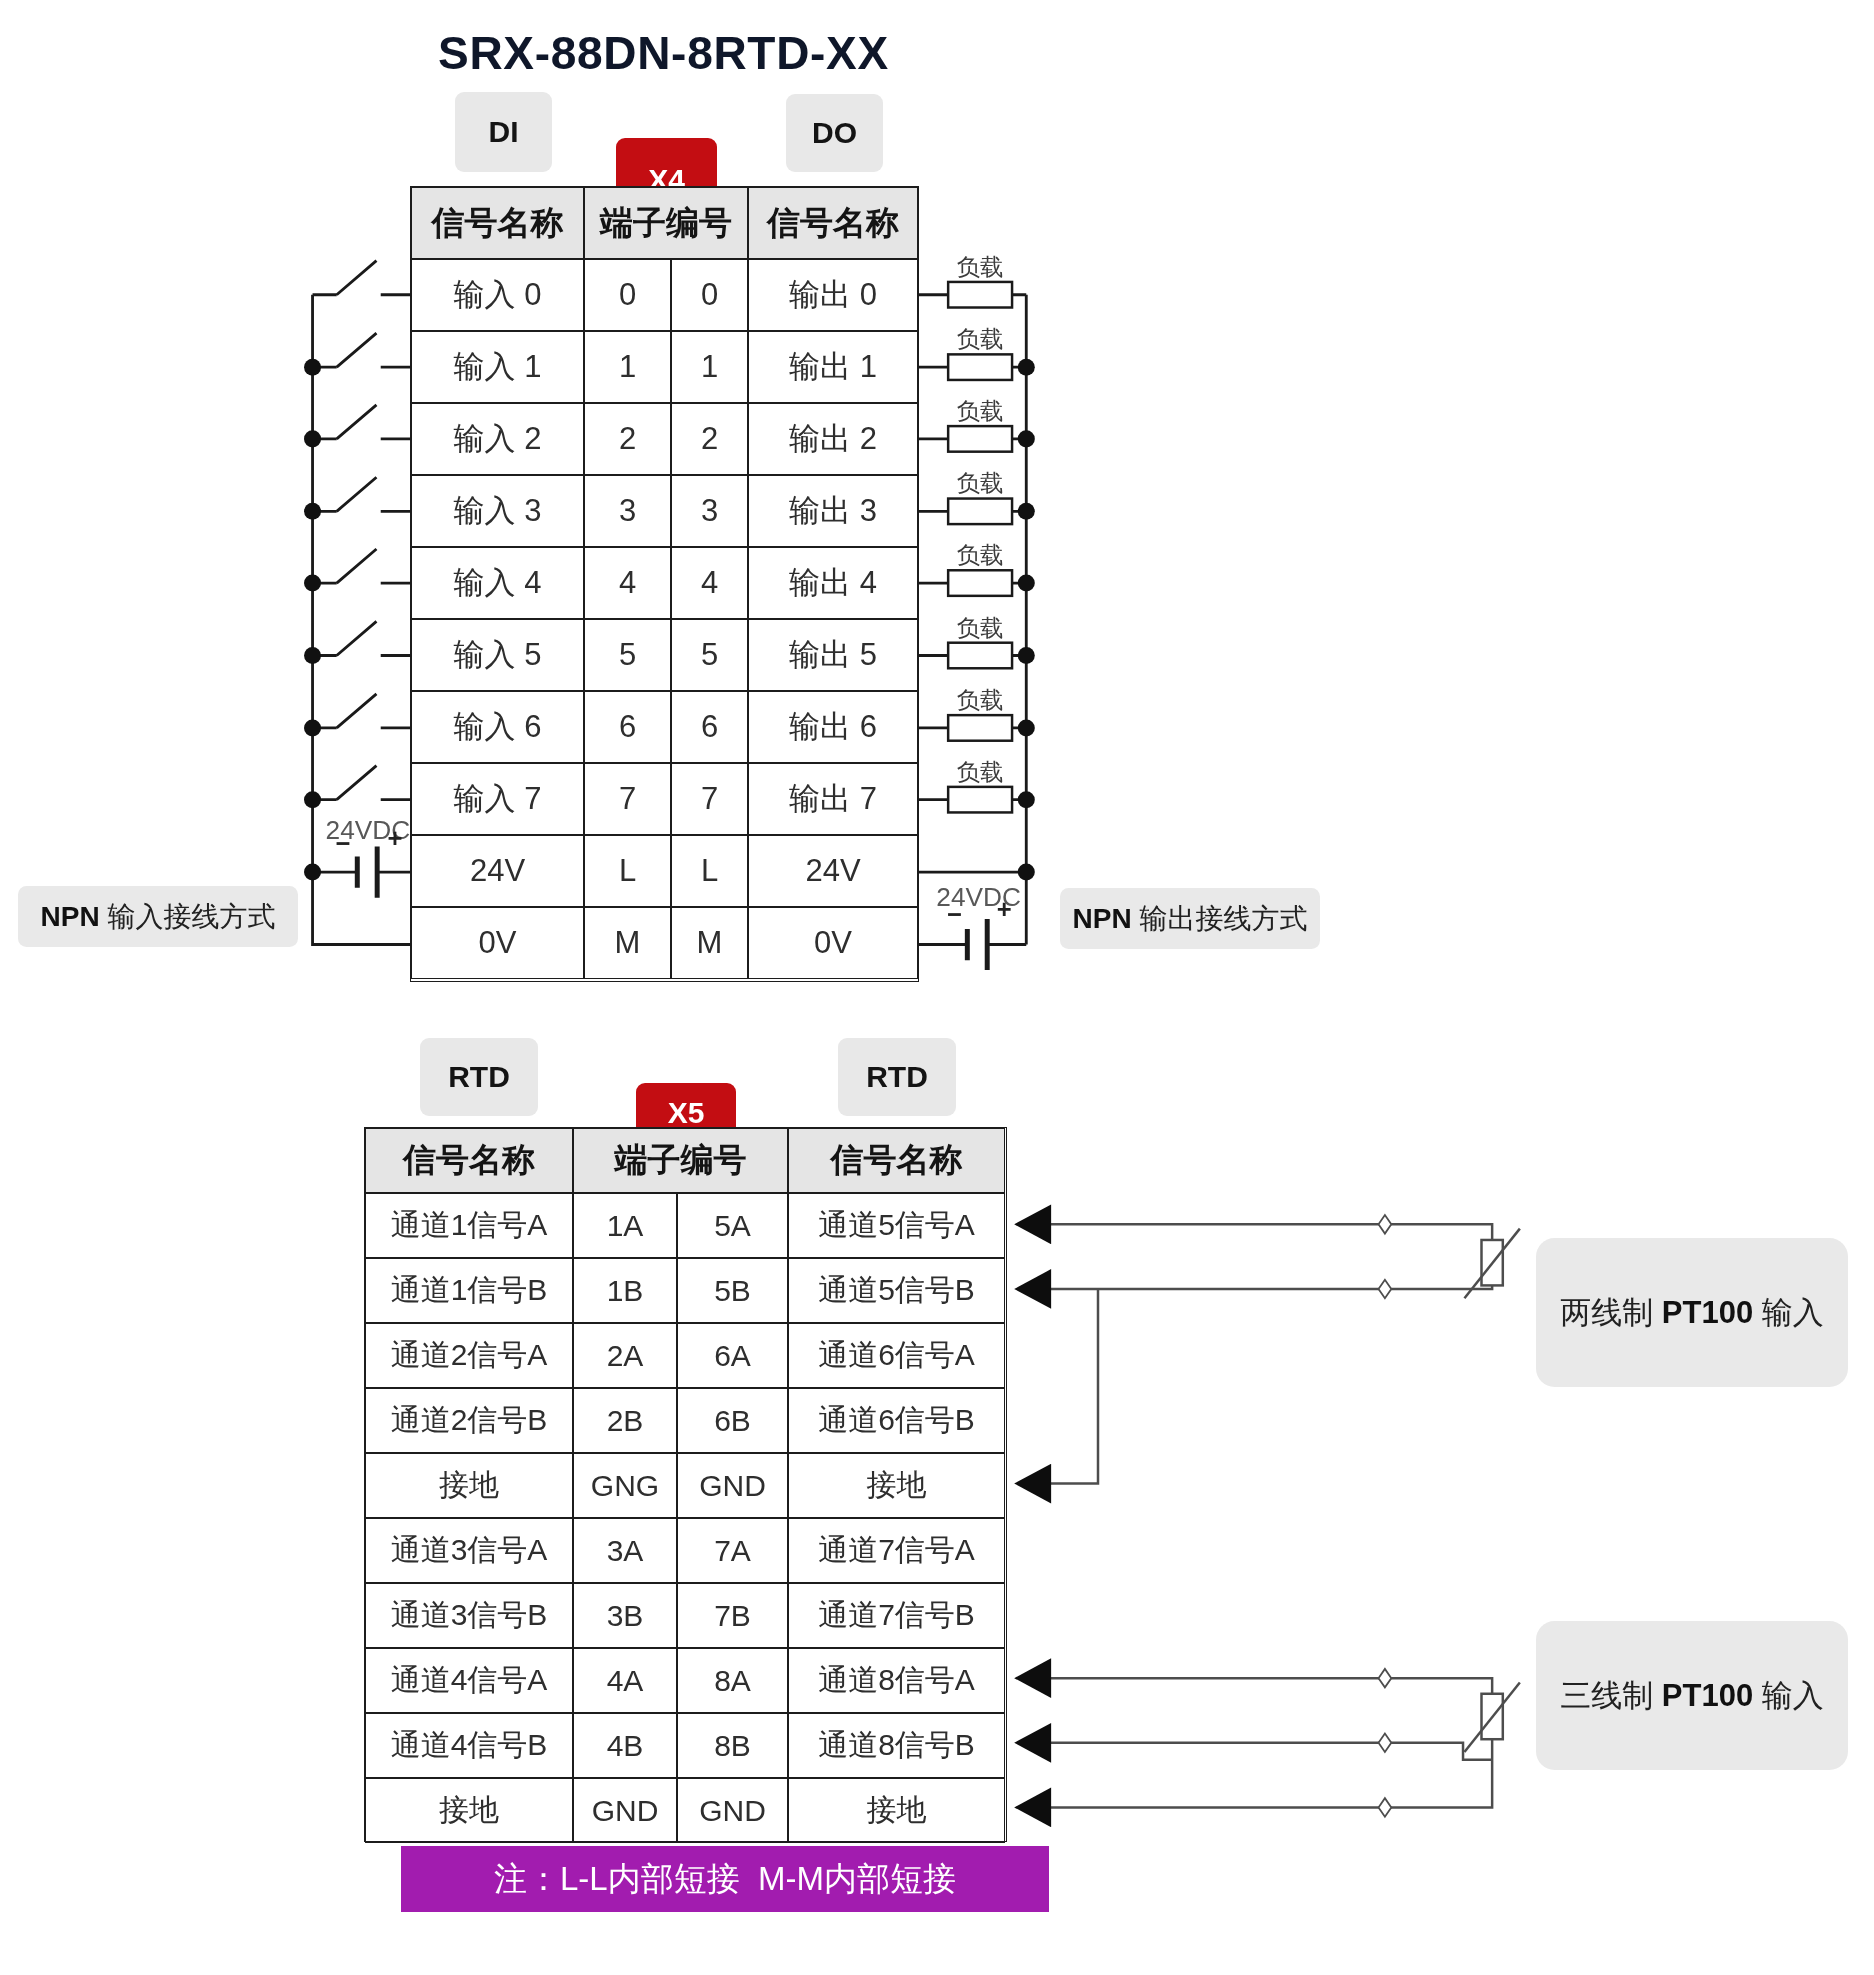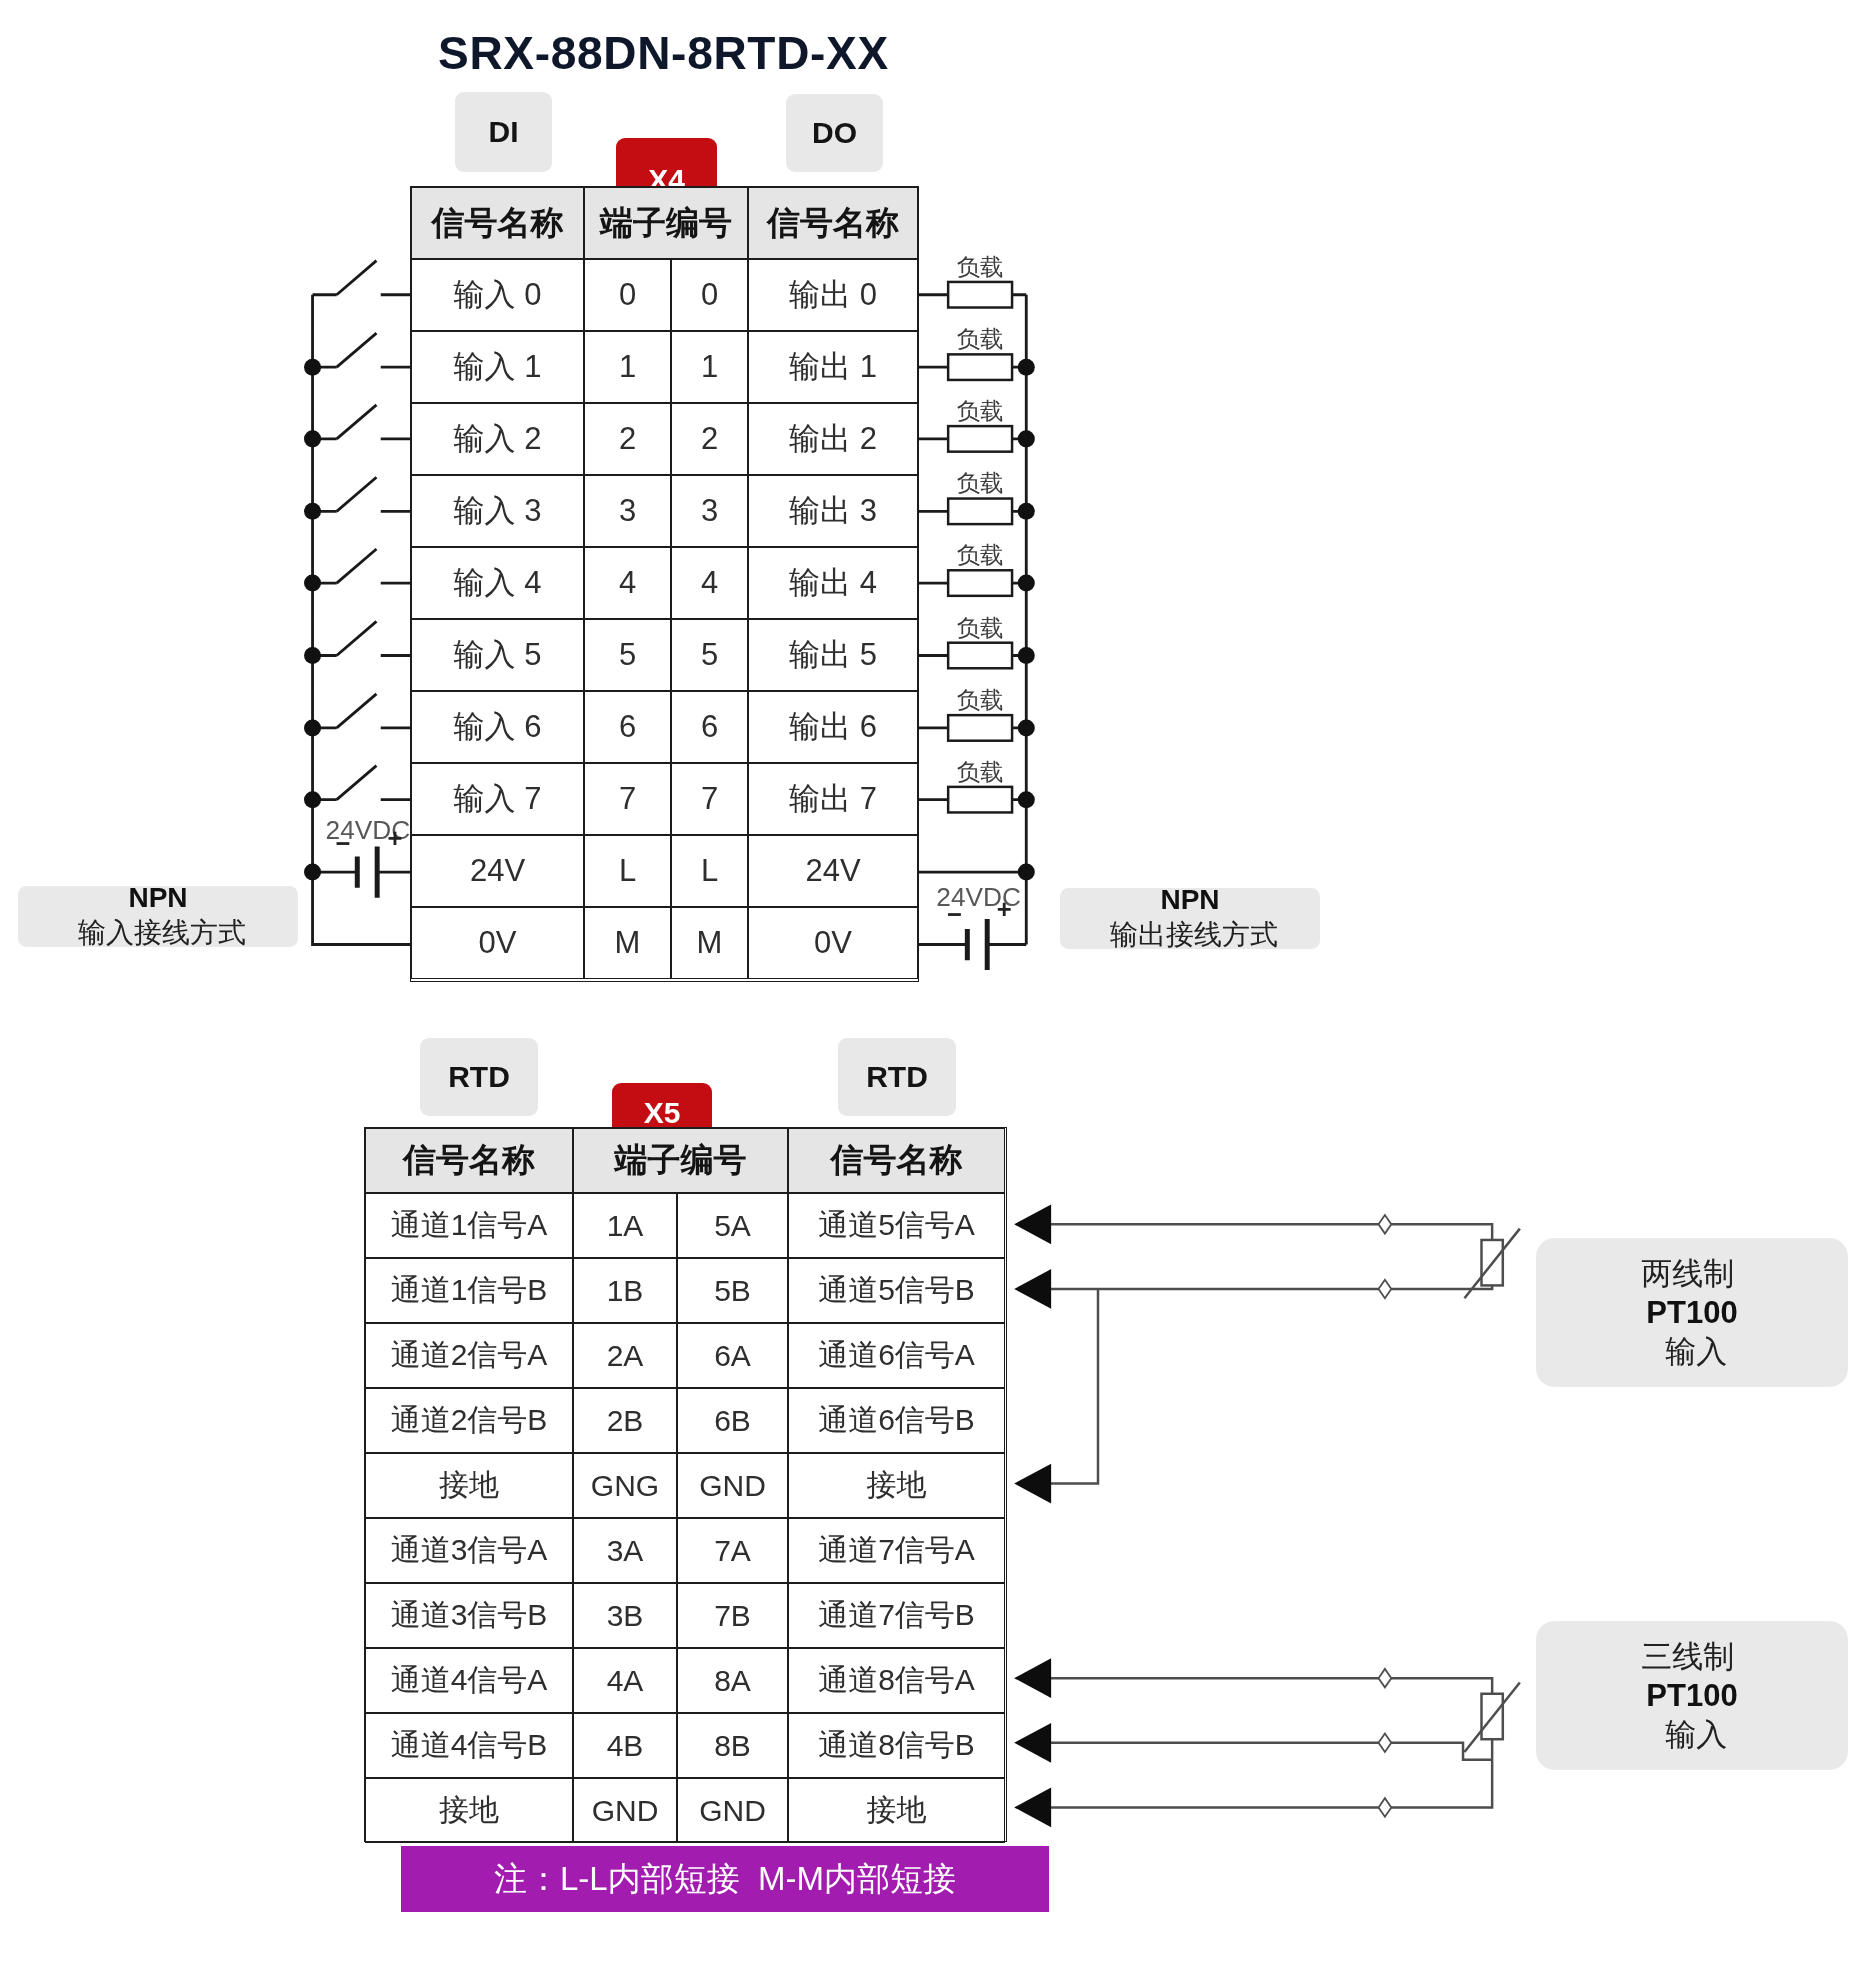--- a/index.html
+++ b/index.html
@@ -13,21 +13,21 @@
   .ptable{display:grid;background:#ffffff;border:1.4px solid #1c1c1c;}
   .ptable .cell,.ptable .hcell{display:flex;align-items:center;justify-content:center;
         border:1.1px solid #1c1c1c;white-space:nowrap;}
   .ptable .cell{font-size:31px;font-weight:400;color:#2e2e2e;}
   .ptable .hcell{background:#e5e5e5;font-size:33px;font-weight:700;color:#141414;}
   #top-table{grid-template-columns:173px 87px 77px 170px;grid-template-rows:72px repeat(10,72px);}
   #bottom-table{grid-template-columns:208px 104px 111px 217px;grid-template-rows:65px repeat(10,65px);}
   .h-c1{grid-column:1;grid-row:1;} .h-c23{grid-column:2/4;grid-row:1;} .h-c4{grid-column:4;grid-row:1;}
   #bottom-table .cell{font-size:30px;}
   .gbox{display:flex;align-items:center;justify-content:center;background:#e9e9e9;border-radius:8.5px;
-        font-size:28px;color:#222;white-space:pre;flex-direction:column;}
+        font-size:28px;color:#222;white-space:pre;}
   .gbox b{font-weight:700;color:#111;}
   .gbox.big{border-radius:18.5px;font-size:31px;}
   .rnote{display:flex;align-items:center;justify-content:center;background:#a21caf;color:#ffffff;
          font-size:33px;white-space:pre;}
   svg text{font-family:"Liberation Sans","DejaVu Sans",sans-serif;}
   .wire-label{font-size:33px;fill:#3c3c3c;}
   .supply-label{font-size:37px;fill:#585858;}
   .sign{font-size:36px;font-weight:700;fill:#222;}
 </style>
 </head>
@@ -42,21 +42,21 @@
   <div class="abs badge" style="left:786px;top:94px;width:97px;height:78px;">DO</div>
 
   <div id="top-table" class="abs ptable" style="left:410px;top:186px;width:507px;height:794px;">
     <div class="hcell h-c1">信号名称</div>
     <div class="hcell h-c23">端子编号</div>
     <div class="hcell h-c4">信号名称</div>
     <div style="display:contents"><div class="cell">输入 0</div><div class="cell">0</div><div class="cell">0</div><div class="cell">输出 0</div><div class="cell">输入 1</div><div class="cell">1</div><div class="cell">1</div><div class="cell">输出 1</div><div class="cell">输入 2</div><div class="cell">2</div><div class="cell">2</div><div class="cell">输出 2</div><div class="cell">输入 3</div><div class="cell">3</div><div class="cell">3</div><div class="cell">输出 3</div><div class="cell">输入 4</div><div class="cell">4</div><div class="cell">4</div><div class="cell">输出 4</div><div class="cell">输入 5</div><div class="cell">5</div><div class="cell">5</div><div class="cell">输出 5</div><div class="cell">输入 6</div><div class="cell">6</div><div class="cell">6</div><div class="cell">输出 6</div><div class="cell">输入 7</div><div class="cell">7</div><div class="cell">7</div><div class="cell">输出 7</div><div class="cell">24V</div><div class="cell">L</div><div class="cell">L</div><div class="cell">24V</div><div class="cell">0V</div><div class="cell">M</div><div class="cell">M</div><div class="cell">0V</div></div>
   </div>
 
   <div class="abs badge" style="left:420px;top:1038px;width:118px;height:78px;">RTD</div>
-  <div class="abs badge red" style="left:612px;top:1035px;width:100px;height:60px;">X5</div>
+  <div class="abs badge red" style="left:636px;top:1035px;width:100px;height:60px;">X5</div>
   <div class="abs badge" style="left:838px;top:1038px;width:118px;height:78px;">RTD</div>
 
   <div id="bottom-table" class="abs ptable" style="left:364px;top:1127px;width:641px;height:713px;">
     <div class="hcell h-c1">信号名称</div>
     <div class="hcell h-c23">端子编号</div>
     <div class="hcell h-c4">信号名称</div>
     <div style="display:contents"><div class="cell">通道1信号A</div><div class="cell">1A</div><div class="cell">5A</div><div class="cell">通道5信号A</div><div class="cell">通道1信号B</div><div class="cell">1B</div><div class="cell">5B</div><div class="cell">通道5信号B</div><div class="cell">通道2信号A</div><div class="cell">2A</div><div class="cell">6A</div><div class="cell">通道6信号A</div><div class="cell">通道2信号B</div><div class="cell">2B</div><div class="cell">6B</div><div class="cell">通道6信号B</div><div class="cell">接地</div><div class="cell">GNG</div><div class="cell">GND</div><div class="cell">接地</div><div class="cell">通道3信号A</div><div class="cell">3A</div><div class="cell">7A</div><div class="cell">通道7信号A</div><div class="cell">通道3信号B</div><div class="cell">3B</div><div class="cell">7B</div><div class="cell">通道7信号B</div><div class="cell">通道4信号A</div><div class="cell">4A</div><div class="cell">8A</div><div class="cell">通道8信号A</div><div class="cell">通道4信号B</div><div class="cell">4B</div><div class="cell">8B</div><div class="cell">通道8信号B</div><div class="cell">接地</div><div class="cell">GND</div><div class="cell">GND</div><div class="cell">接地</div></div>
   </div>
 
   <div class="abs gbox" style="left:18px;top:886px;width:280px;height:61px;">

